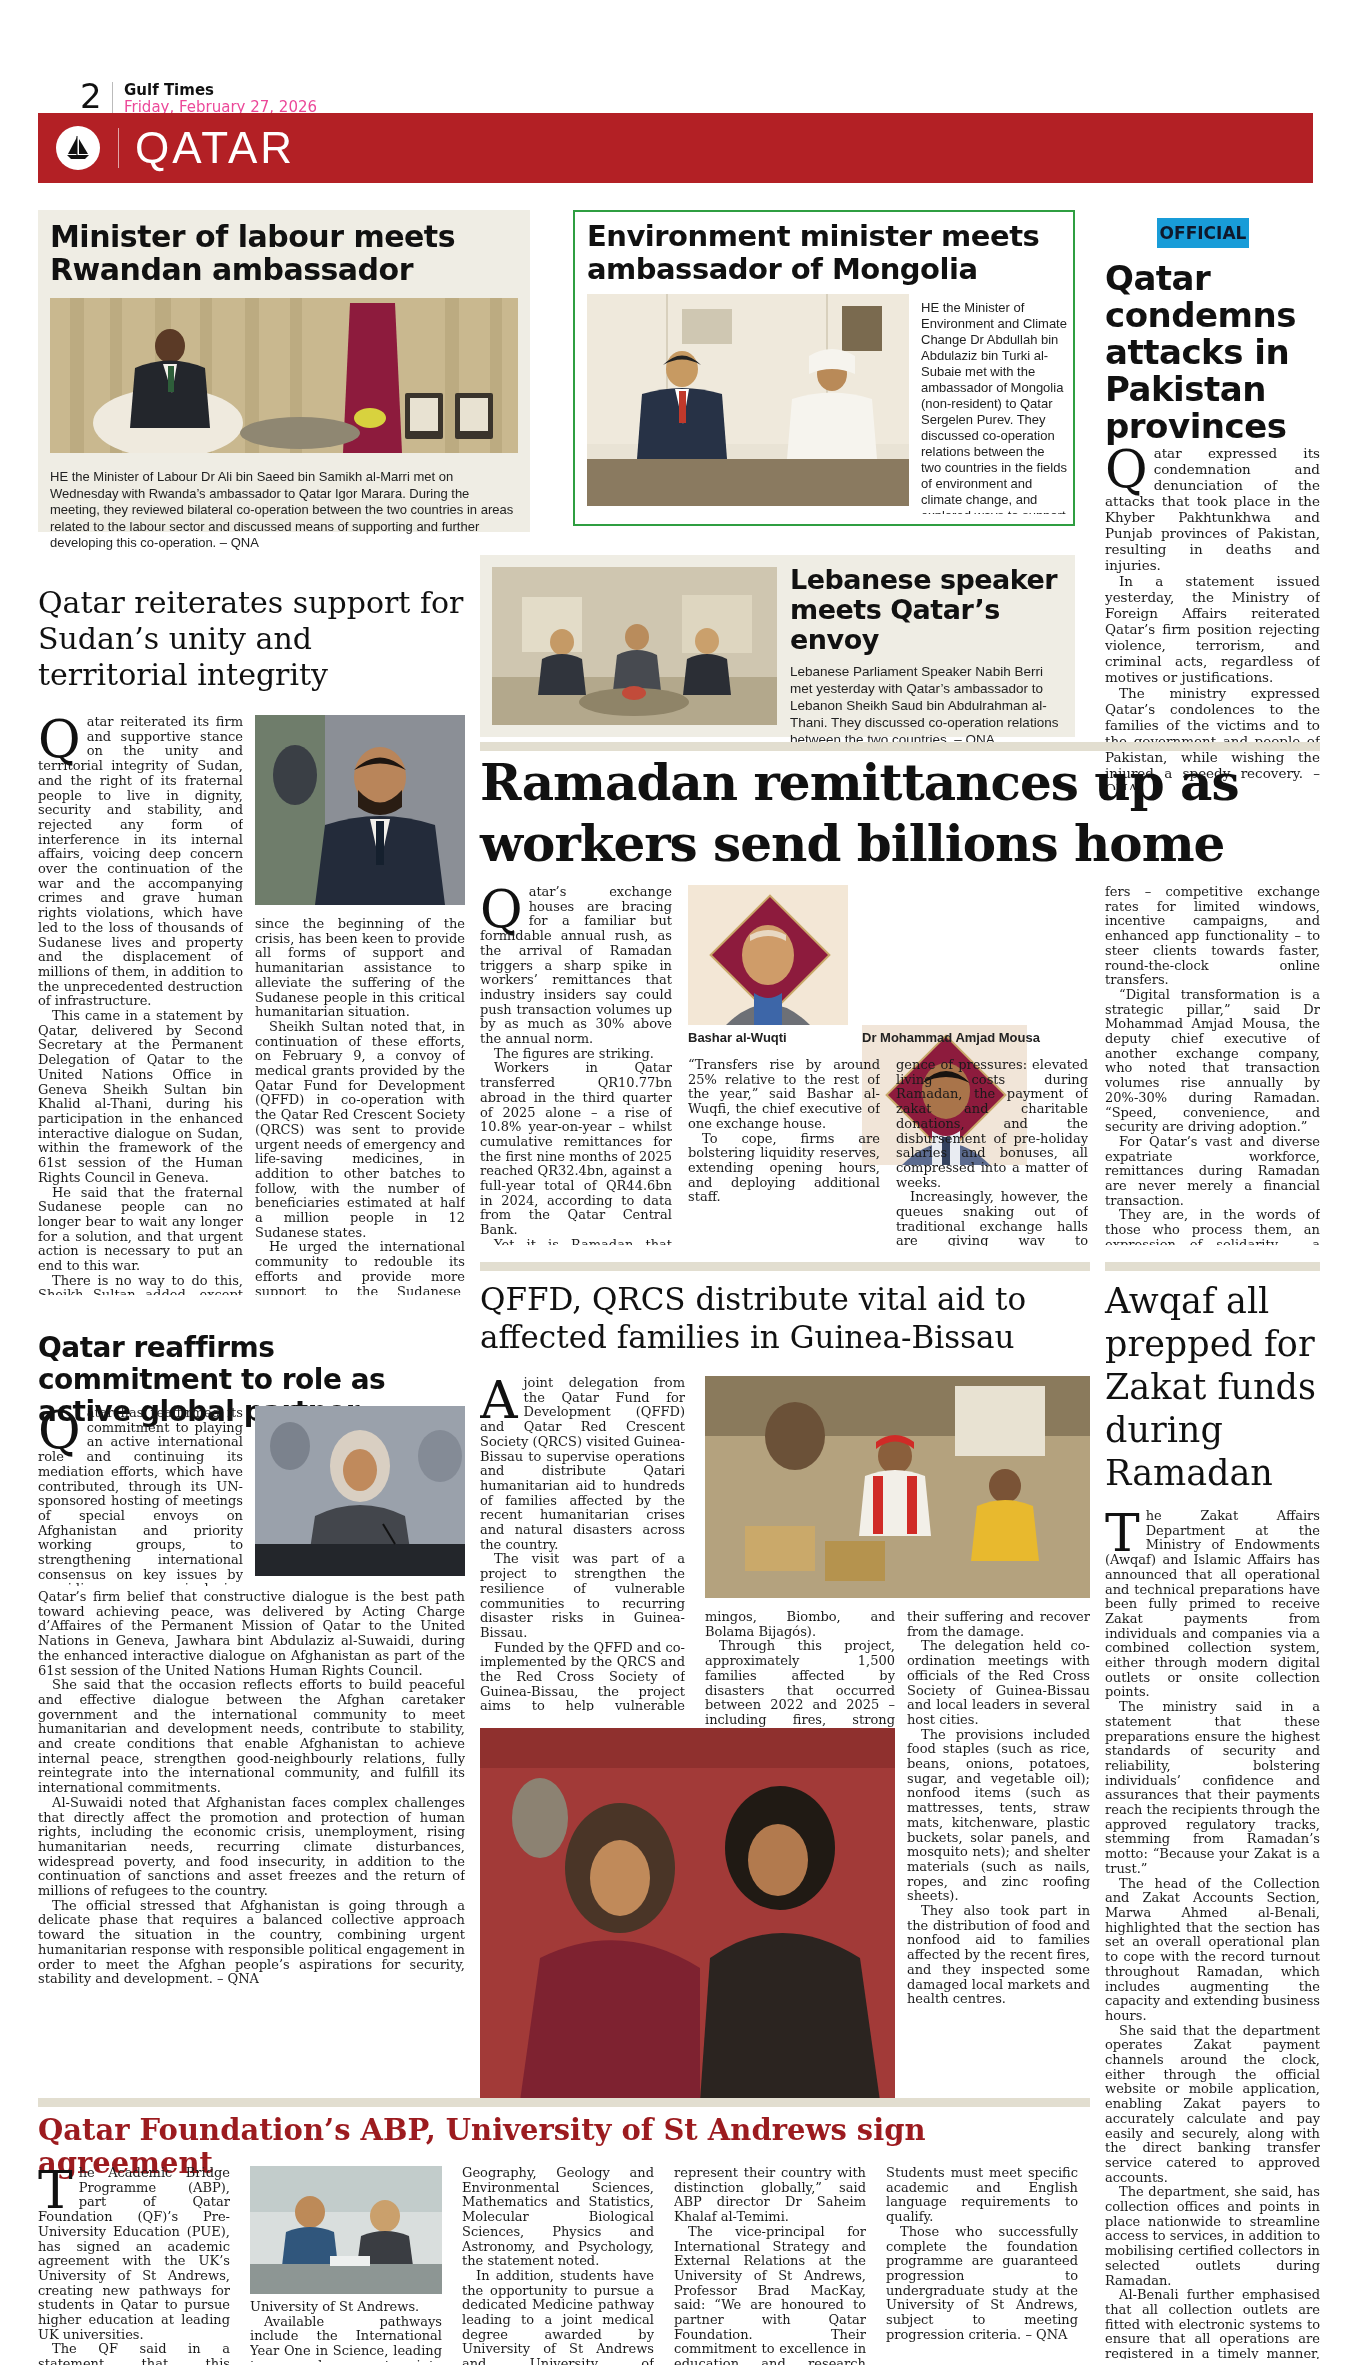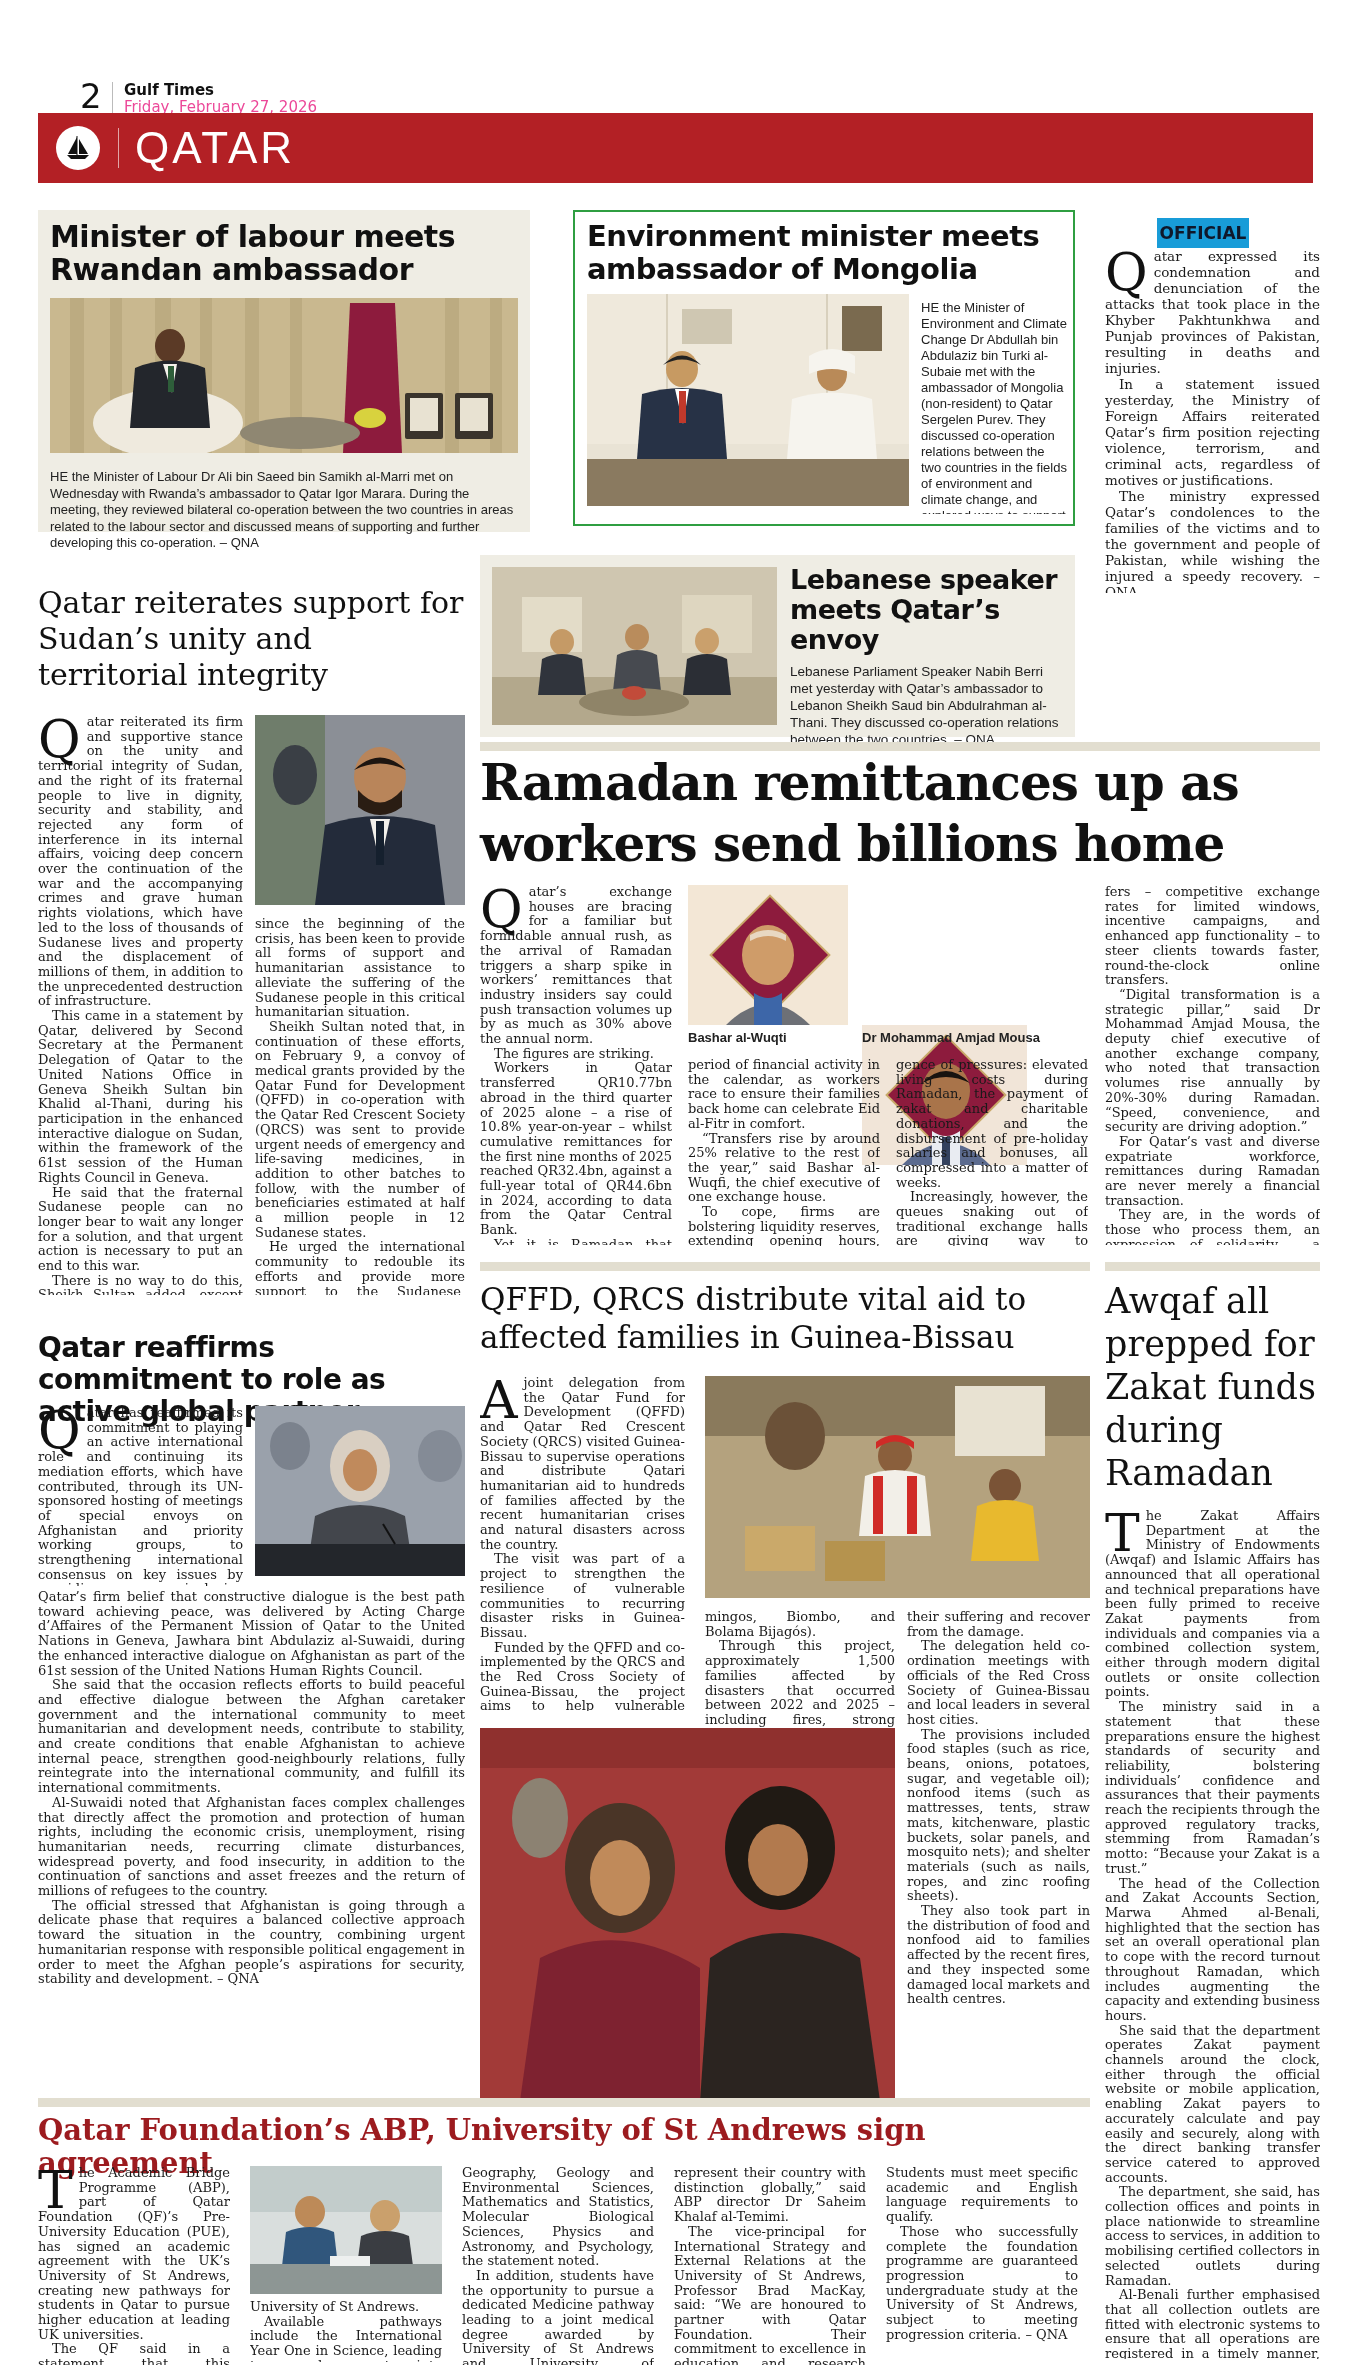--- a/index.html
+++ b/index.html
@@ -112,20 +112,21 @@
         <path d="M222 62 Q245 48 268 62 L268 80 Q245 70 222 80 Z" fill="#f6f4ee"></path>
         <path d="M205 105 Q245 92 285 105 L290 165 L200 165 Z" fill="#f6f4ee"></path>
         <rect x="0" y="165" width="322" height="47" fill="#8a7a60"></rect>
       </svg>
     </div>
     <div class="qna-sans" style="position:absolute; left:346px; top:88px; width:146px; height:214px; overflow:hidden;">HE the Minister of Environment and Climate Change Dr Abdullah bin Abdulaziz bin Turki al-Subaie met with the ambassador of Mongolia (non-resident) to Qatar Sergelen Purev. They discussed co-operation relations between the two countries in the fields of environment and climate change, and explored ways to support and strengthen them. – QNA</div>
   </div>
 
   <div class="abs" style="left:1105px; top:218px; width:215px;">
     <div class="badge" style="width:92px; height:30px; margin-left:52px;">OFFICIAL</div>
+    <div class="slab" style="font-size:34px; line-height:37px; margin-top:12px;">Qatar condemns attacks in Pakistan provinces</div>
     <div class="body-text" style="margin-top:0; height:345px; font-size:13.5px; line-height:16px;">
         <p class="drop">Qatar expressed its condemnation and denunciation of the attacks that took place in the Khyber Pakhtunkhwa and Punjab provinces of Pakistan, resulting in deaths and injuries.</p>
         <p>In a statement issued yesterday, the Ministry of Foreign Affairs reiterated Qatar’s firm position rejecting violence, terrorism, and criminal acts, regardless of motives or justifications.</p>
         <p>The ministry expressed Qatar’s condolences to the families of the victims and to the government and people of Pakistan, while wishing the injured a speedy recovery. – QNA</p>
       </div>
   </div>
 
   <div class="abs" style="left:38px; top:585px; width:427px;">
     <div class="serifhead" style="font-size:30px; line-height:36px;">Qatar reiterates support for Sudan’s unity and territorial integrity</div>
     <div class="body-text" style="position:absolute; left:0; top:130px; width:205px; height:580px;">
@@ -204,21 +205,20 @@
       <path d="M40 140 Q84 96 128 140 Z" fill="#5c6b8f"></path>
       <path d="M70 106 Q84 116 98 106 L98 140 L70 140 Z" fill="#e9ecf2"></path>
       <rect x="80" y="112" width="8" height="28" fill="#33415e"></rect>
       <ellipse cx="84" cy="66" rx="24" ry="28" fill="#a9744a"></ellipse>
       <path d="M60 58 Q84 34 108 58 Q84 46 60 58 Z" fill="#171310"></path>
     </svg>
   </div>
   <div class="abs caption" style="left:688px; top:1030px; width:170px; font-weight:bold;">Bashar al-Wuqti</div>
   <div class="abs caption" style="left:862px; top:1030px; width:180px; font-weight:bold;">Dr Mohammad Amjad Mousa</div>
   <div class="abs body-text" style="left:688px; top:1058px; width:192px; height:188px;">
-      <p>period of financial activity in the calendar, as workers race to ensure their families back home can celebrate Eid al-Fitr in comfort.</p>
       <p>“Transfers rise by around 25% relative to the rest of the year,” said Bashar al-Wuqfi, the chief executive of one exchange house.</p>
       <p>To cope, firms are bolstering liquidity reserves, extending opening hours, and deploying additional staff.</p>
     </div>
   <div class="abs body-text" style="left:896px; top:1058px; width:192px; height:188px;">
       <p>gence of pressures: elevated living costs during Ramadan, the payment of zakat and charitable donations, and the disbursement of pre-holiday salaries and bonuses, all compressed into a matter of weeks.</p>
       <p>Increasingly, however, the queues snaking out of traditional exchange halls are giving way to smartphone screens.</p>
     </div>
   <div class="abs body-text" style="left:1105px; top:885px; width:215px; height:360px;">
       <p>fers – competitive exchange rates for limited windows, incentive campaigns, and enhanced app functionality – to steer clients towards faster, round-the-clock online transfers.</p>
       <p>“Digital transformation is a strategic pillar,” said Dr Mohammad Amjad Mousa, the deputy chief executive of another exchange company, who noted that transaction volumes rise annually by 20%-30% during Ramadan. “Speed, convenience, and security are driving adoption.”</p>

